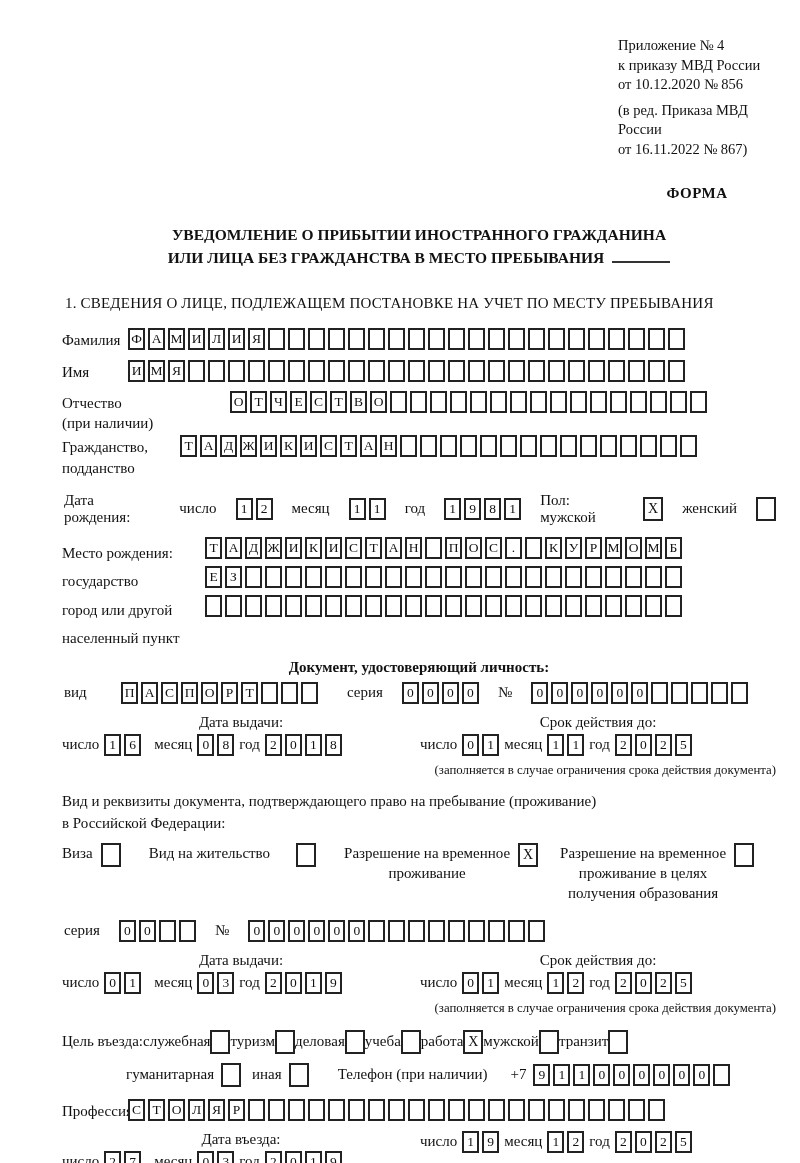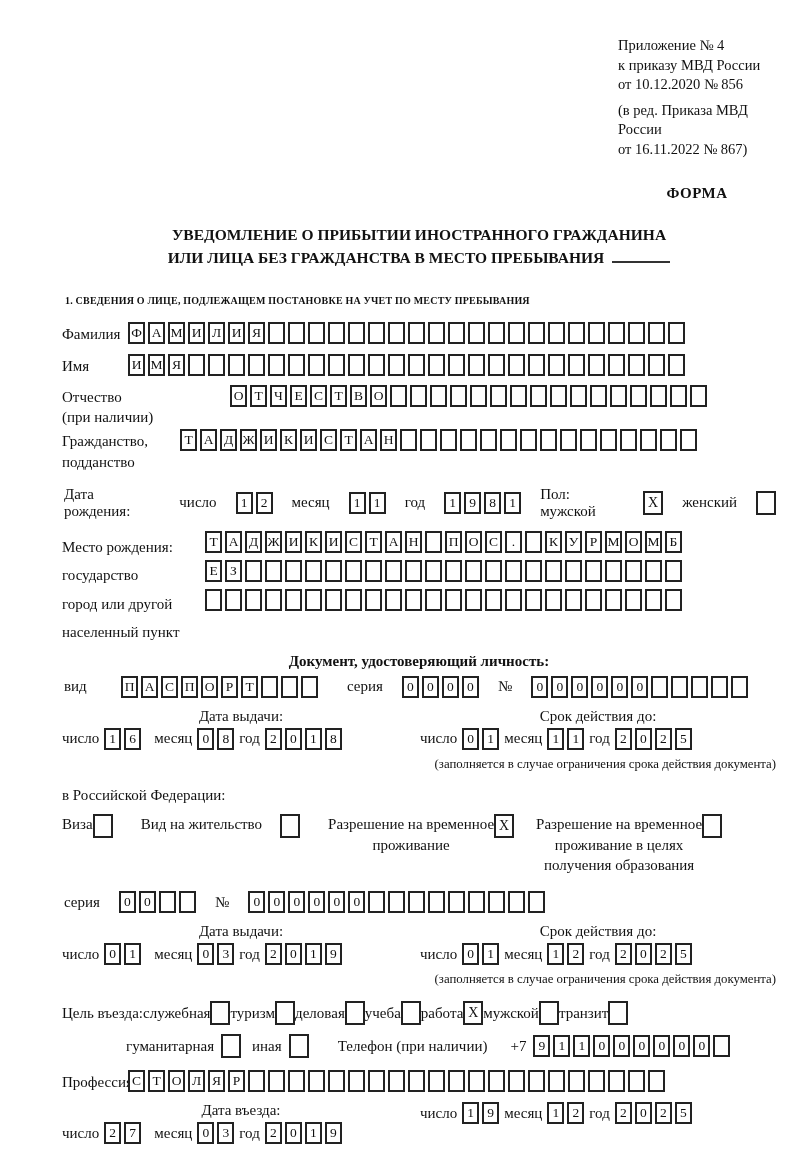--- a/index.html
+++ b/index.html
@@ -12,21 +12,21 @@
   .page { padding: 36px 24px 0 62px; position: relative; }
 
   
   .appendix { margin-left: 556px; line-height: 1.35; font-size: 14.5px; }
   .appendix .gap { height: 6px; }
   .forma { margin-left: 556px; text-align: center; font-weight: bold; margin-top: 26px; letter-spacing: .5px; }
 
   .title { text-align: center; font-weight: bold; font-size: 15.5px; margin-top: 22px; line-height: 1.45; }
   .blank-line { display:inline-block; width: 58px; border-bottom: 2px solid #333; height: 12px; margin-left: 8px; }
 
-  .sect-head { font-weight: bold; margin-top: 26px; margin-left: 3px; font-size: 10px; letter-spacing: .2px; }
+  .sect-head { font-weight: normal; margin-top: 26px; margin-left: 3px; font-size: 15px; letter-spacing: .2px; }
 
   
   .cellrow { display: flex; gap: 3px; flex-wrap: nowrap; }
   .cell {
     flex: none; width: 17px; height: 22px; border: 2px solid #222;
     display: flex; align-items: center; justify-content: center;
     font-size: 13.5px; background: #fff;
   }
   .checkbox {
     flex: none; width: 20px; height: 24px; border: 2px solid #222;
@@ -50,21 +50,21 @@
   .dp { display: flex; margin-top: 10px; }
   .dp-col { width: 358px; }
   .dp-col.right { width: 356px; }
   .dp-head { text-align: center; margin-bottom: 3px; }
   .dp-cells { display: flex; align-items: center; gap: 5px; }
   .dp-note { font-size: 12.8px; margin-top: 7px; text-align: right; white-space: nowrap; }
 
   .para { margin-top: 12px; line-height: 1.5; }
 
   .opts { display: flex; margin-top: 8px; align-items: flex-start; }
-  .opt { display: flex; align-items: flex-start; }
+  .opt { display: flex; align-items: flex-start; gap: 8px; }
   .opt .olabel { text-align: center; line-height: 1.35; }
   .opt1 { margin-left: 0; }
   .opt2 { margin-left: 28px; justify-content: space-between; }
   .opt3 { margin-left: 28px; }
   .opt4 { margin-left: 22px; }
 
   .purpose-row { display: flex; align-items: center; margin-top: 14px; flex-wrap: nowrap; }
   .purpose-row2 { display: flex; align-items: center; gap: 7px; margin-top: 9px; margin-left: 64px; }
 
   .mt4 { margin-top: 4px; }
@@ -423,20 +423,21 @@
             <span class="cell">0</span>
             <span class="cell">2</span>
             <span class="cell">5</span>
           </span>
       </div>
       <div class="dp-note">(заполняется в случае ограничения срока действия документа)</div>
     </div>
   </div>
 
   <div class="para">
+    <div>Вид и реквизиты документа, подтверждающего право на пребывание (проживание)</div>
     <div>в Российской Федерации:</div>
   </div>
 
   <div class="opts">
     <div class="opt opt1">
       <span class="olabel">Виза</span>
       <span class="checkbox"></span>
     </div>
     <div class="opt opt2">
       <span class="olabel">Вид на жительство</span>

